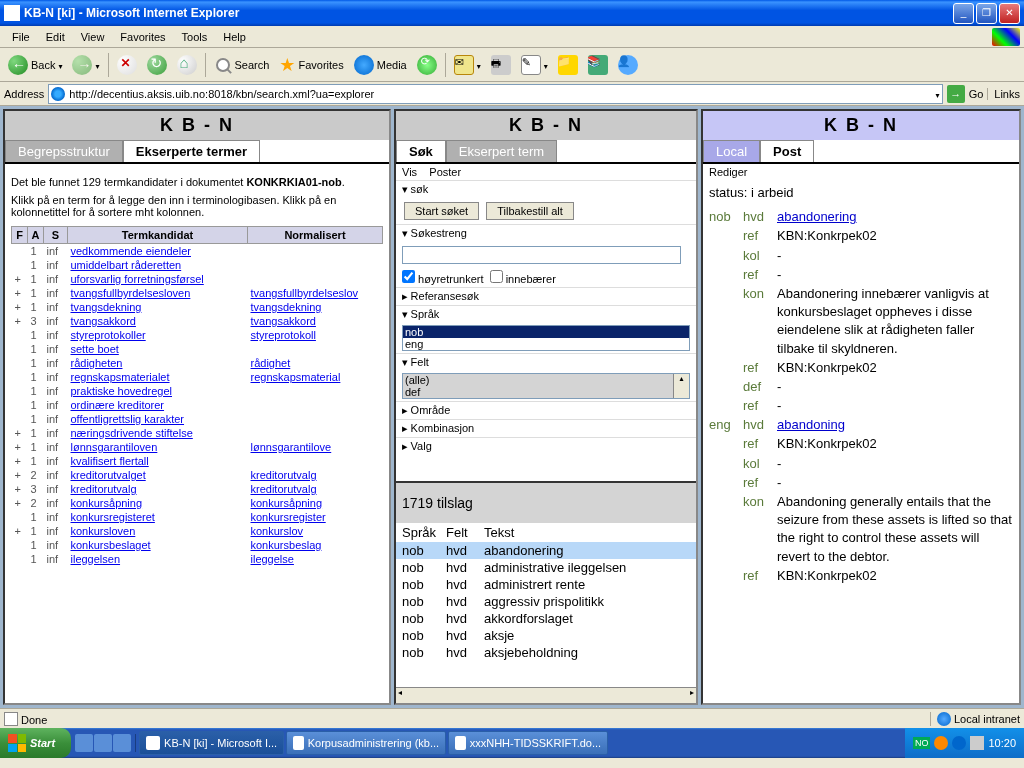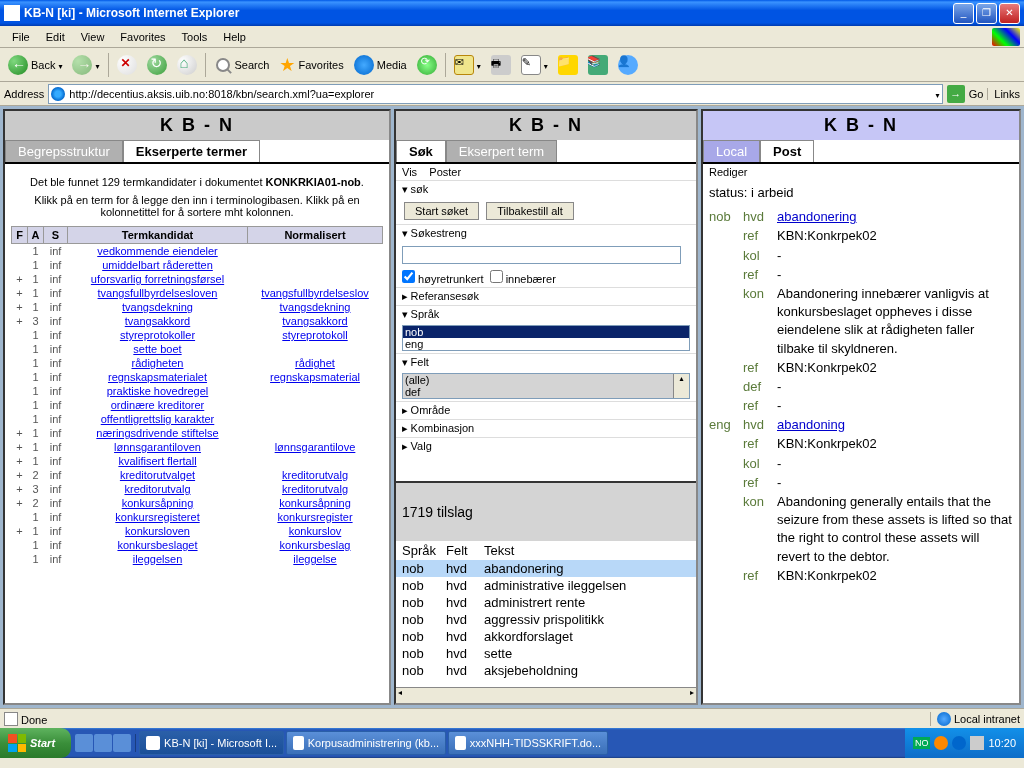--- a/index.html
+++ b/index.html
@@ -33,42 +33,42 @@
 .go-btn { width: 18px; height: 18px; background: #4a4; border-radius: 2px; color: white; text-align: center; line-height: 16px; }
 .content { display: flex; height: 602px; background: #9fb6cd; gap: 3px; padding: 3px; }
 .pane { background: white; border: 2px inset #888; overflow: auto; position: relative; }
 .pane1 { width: 388px; } .pane2 { width: 304px; } .pane3 { flex: 1; }
 .kbn-header { text-align: center; font-size: 18px; font-weight: bold; padding: 4px; letter-spacing: 2px; }
 .kbn-gray { background: #cacaca; } .kbn-violet { background: #c6c6f6; }
 .tabs { display: flex; border-bottom: 2px solid #000; }
 .tab { padding: 3px 12px; font-size: 13px; background: #b0b0b0; color: white; border: 1px solid #888; border-bottom: none; }
 .tab.active { background: white; color: black; font-weight: bold; }
 .tab.violet { background: #a8a8e8; color: white; }
-.p1-body { padding: 6px; font-size: 11px; text-align: center; }
+.p1-body { padding: 6px; font-size: 11px; }
 .p1-text { margin: 6px 0; }
 .term-table { width: 100%; font-size: 11px; border-collapse: collapse; margin-top: 8px; }
 .term-table th { background: #d4d4e8; border: 1px solid #999; padding: 2px; font-weight: bold; }
 .term-table td { padding: 1px 3px; vertical-align: top; }
 .term-table a { color: #0000ee; text-decoration: underline; }
 td.f, td.a { width: 16px; color: #555; }
 td.s { width: 24px; color: #555; }
 td.tk { width: 180px; }
 .subhead { font-size: 11px; padding: 2px 6px; }
 .p2-ctrl { padding: 2px 6px; font-size: 11px; }
 .p2-section { padding: 2px 6px; border-top: 1px solid #ddd; font-size: 11px; }
 .tog { cursor: pointer; }
 .btn { background: #ece9d8; border: 1px solid #888; padding: 2px 10px; font-size: 11px; margin: 2px; }
 .txtinput { width: 97%; border: 1px solid #7f9db9; height: 18px; margin: 2px 0; }
 .langlist { border: 1px solid #7f9db9; }
 .langlist div { padding: 0 2px; }
 .langlist .sel { background: #0a246a; color: white; }
 .feltbox { background: #d4d4d4; border: 1px solid #7f9db9; position: relative; }
 .feltbox div { padding: 0 2px; }
 .felt-scroll { position: absolute; right: 0; top: 0; width: 16px; height: 100%; background: #ece9d8; border-left: 1px solid #888; }
-.hits-hdr { background: #d4d4d4; padding: 21px 6px; font-size: 14px; border-top: 2px inset #888; }
+.hits-hdr { background: #d4d4d4; padding: 12px 6px; font-size: 14px; border-top: 2px inset #888; }
 .hits-cols { padding: 2px 6px; font-size: 13px; display: flex; }
 .hits-row { padding: 1px 6px; font-size: 13px; display: flex; }
 .hits-row.sel { background: #b8d8f8; }
 .hc-sprak { width: 44px; } .hc-felt { width: 38px; }
 .p3-body { padding: 4px 6px; font-size: 13px; line-height: 1.4; }
 .entry-row { display: flex; margin: 1px 0; }
 .e-lang { width: 34px; color: #5a7a3a; } .e-lab { width: 34px; color: #5a7a3a; }
 .e-val { flex: 1; }
 .e-val a { color: #0000cc; text-decoration: underline; }
 .statusbar { height: 20px; background: #ece9d8; border-top: 1px solid #aca899; display: flex; align-items: center; padding: 0 4px; font-size: 11px; }
@@ -449,21 +449,21 @@
           <span>aggressiv prispolitikk</span>
         </div>
         <div class="hits-row">
           <span class="hc-sprak">nob</span>
           <span class="hc-felt">hvd</span>
           <span>akkordforslaget</span>
         </div>
         <div class="hits-row">
           <span class="hc-sprak">nob</span>
           <span class="hc-felt">hvd</span>
-          <span>sette</span>
+          <span>aksje</span>
         </div>
         <div class="hits-row">
           <span class="hc-sprak">nob</span>
           <span class="hc-felt">hvd</span>
           <span>aksjebeholdning</span>
         </div>
       </div>
     <div style="height:16px;background:#ece9d8;border-top:1px solid #888;display:flex">
         <span style="font-size:8px;padding:0 2px">◂</span>
         <span style="flex:1"></span>

